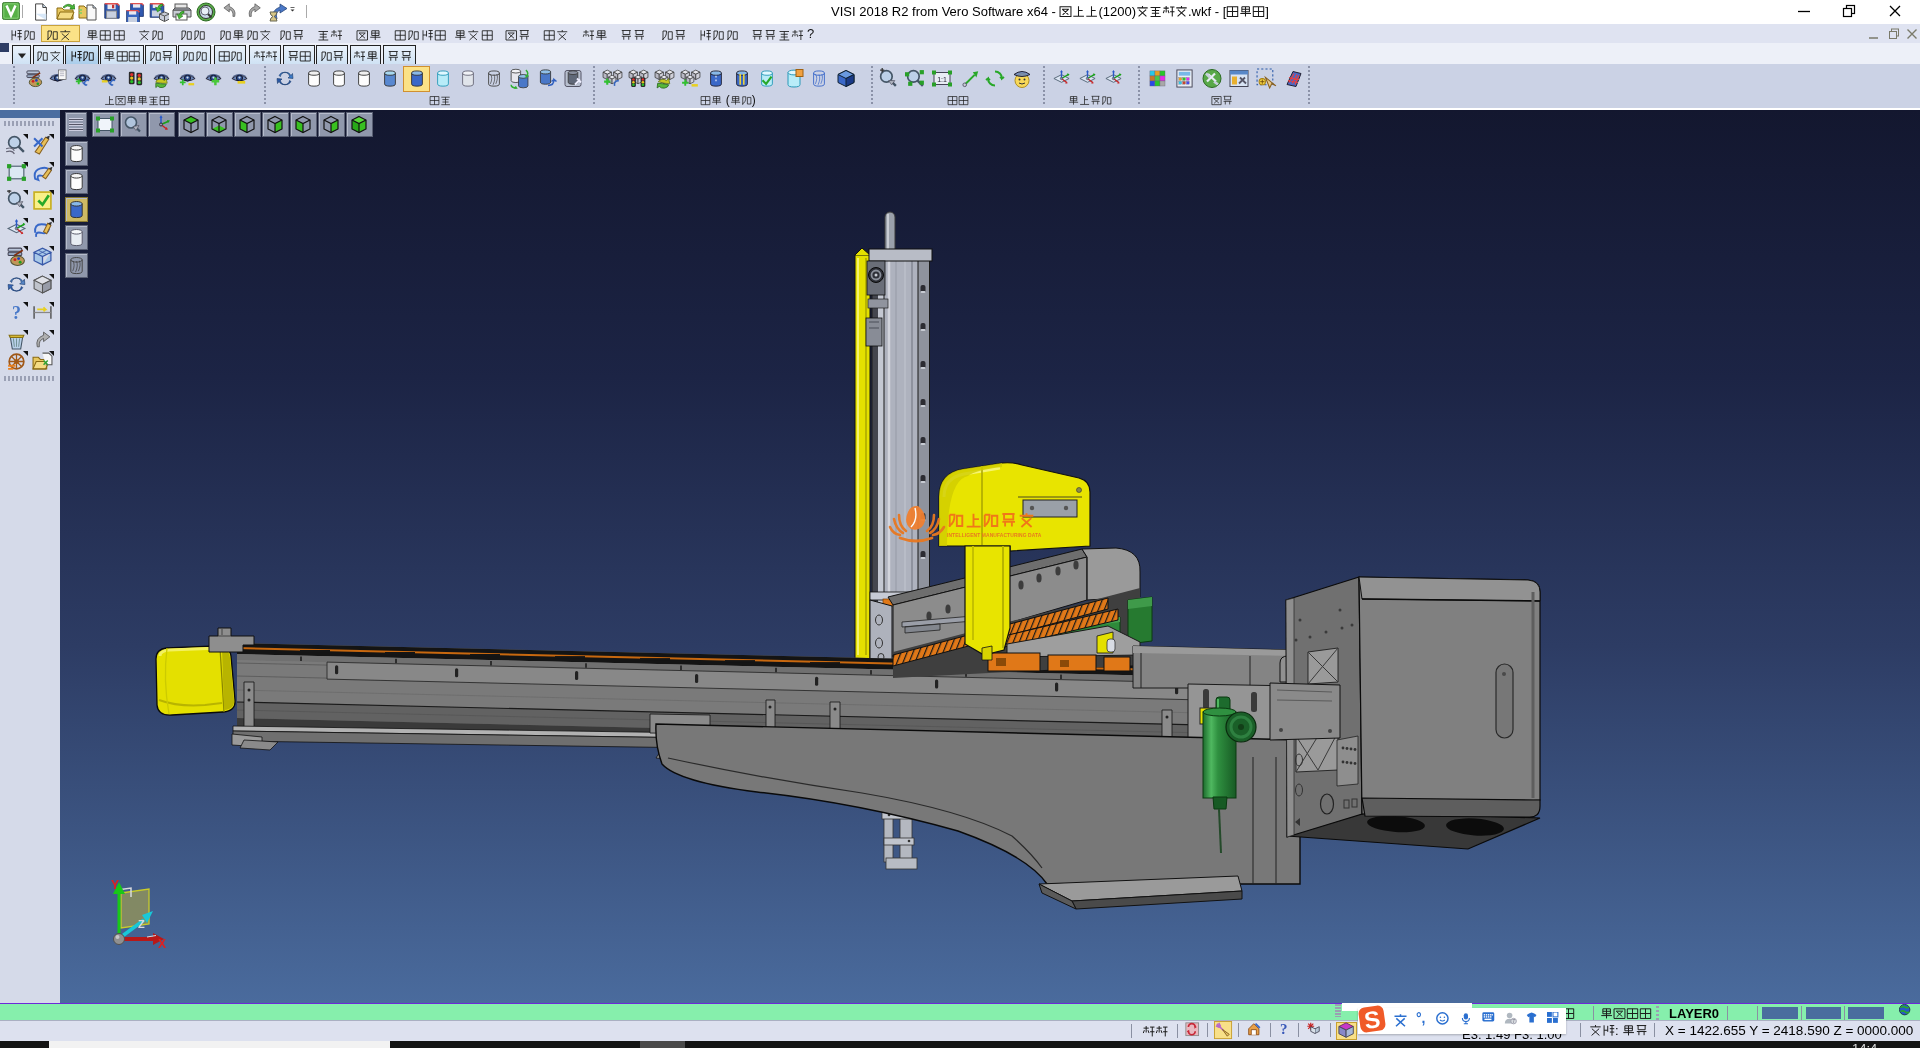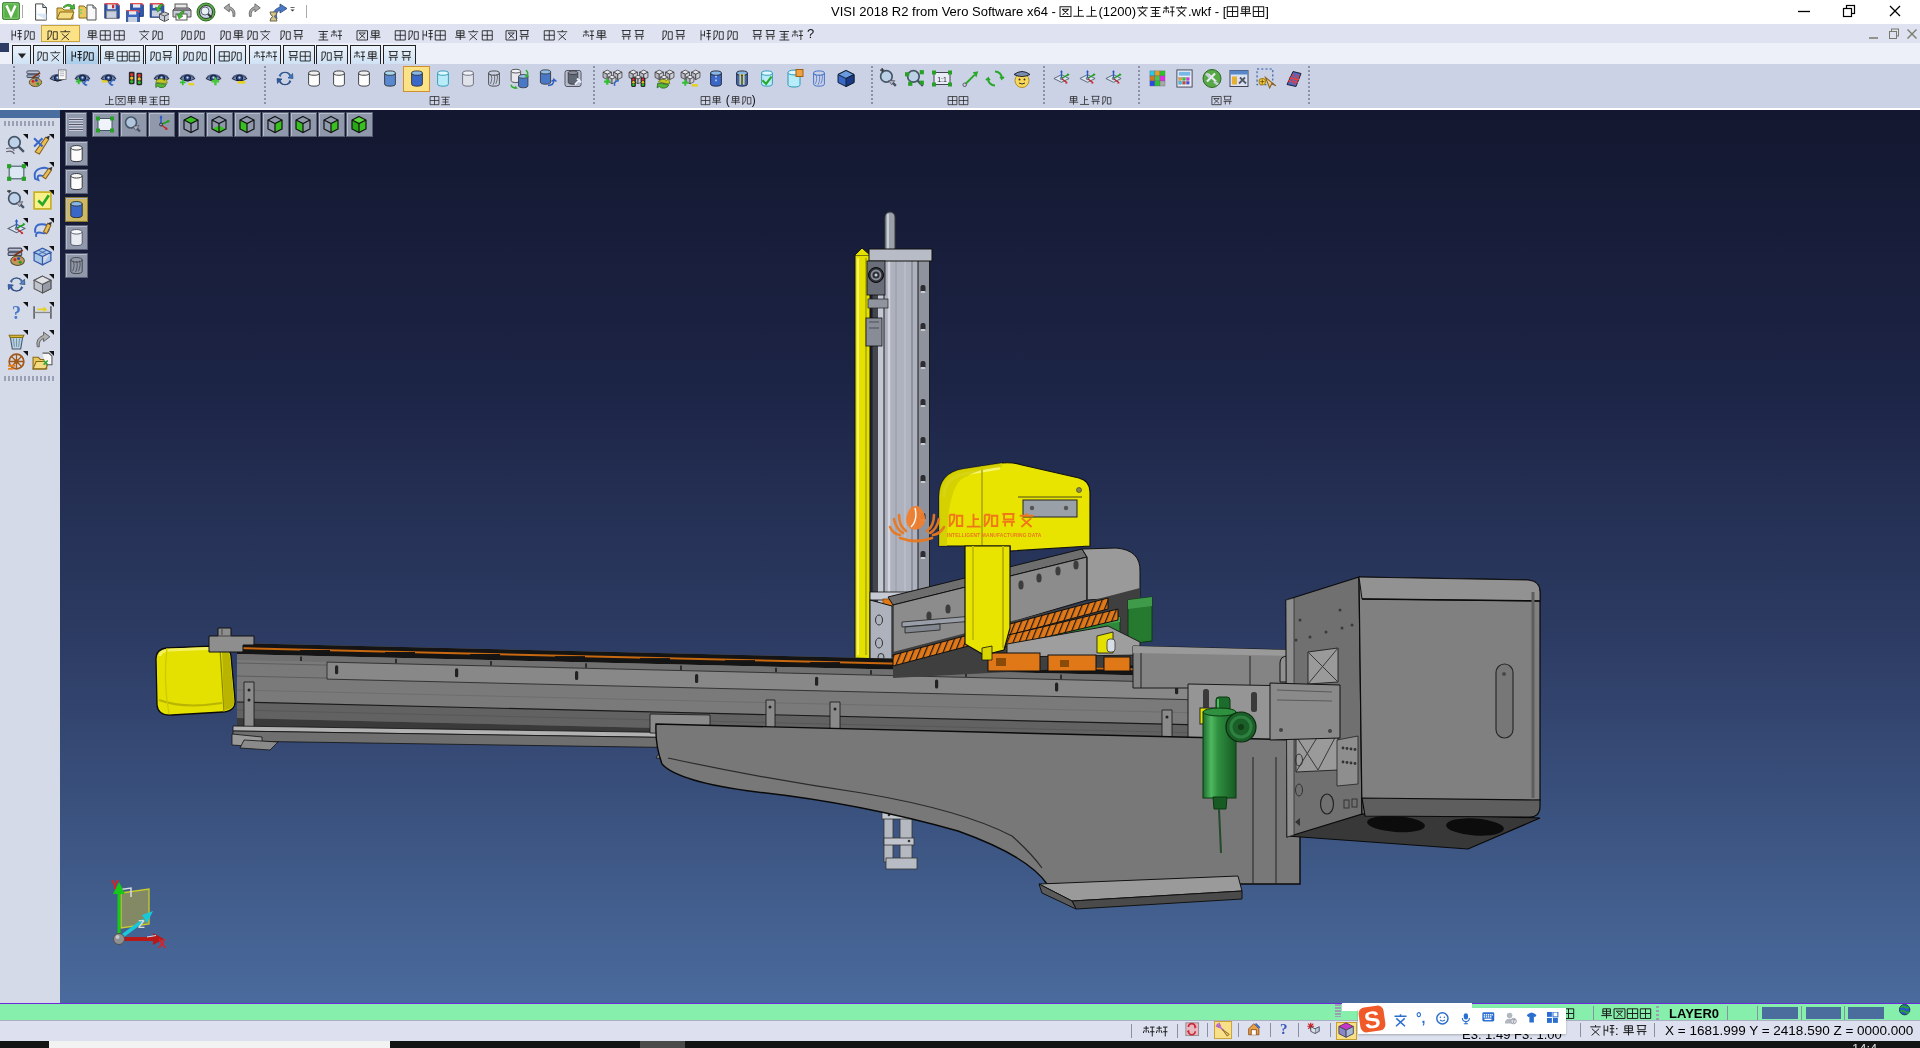--- a/index.html
+++ b/index.html
@@ -1382,21 +1382,21 @@
 <div class="st" style="left:1589px;top:1023px"><svg style="width:13px;height:13px;margin:0 0px;vertical-align:-2px" viewBox="0 0 100 100" fill="none" stroke="#1a1a1a" stroke-width="7.5">
       <path d="M10,22 H90 M50,8 V22 M22,36 L80,88 M78,36 L20,88"></path>
     </svg><svg style="width:13px;height:13px;margin:0 0px;vertical-align:-2px" viewBox="0 0 100 100" fill="none" stroke="#1a1a1a" stroke-width="7.5">
       <path d="M16,10 V90 M16,48 H44 M44,14 V60 M60,12 H94 M60,36 H94 M60,62 H94 M77,12 V90"></path>
     </svg>: <svg style="width:13px;height:13px;margin:0 0px;vertical-align:-2px" viewBox="0 0 100 100" fill="none" stroke="#1a1a1a" stroke-width="7.5">
       <path d="M22,14 H80 M22,14 V52 H80 V14 M22,33 H80 M50,14 V88 M10,66 H92"></path>
     </svg><svg style="width:13px;height:13px;margin:0 0px;vertical-align:-2px" viewBox="0 0 100 100" fill="none" stroke="#1a1a1a" stroke-width="7.5">
       <path d="M14,12 H86 M24,12 V44 H78 V12 M14,58 H88 M30,58 V86 M70,58 V86"></path>
     </svg></div>
 <div class="sdiv" style="left:1654px;top:1023px"></div>
-<div class="st" style="left:1665px;top:1023px;font-size:13.5px">X = 1681.999 Y = 2418.590 Z = 0000.000</div>
+<div class="st" style="left:1665px;top:1023px;font-size:13.5px">X = 1422.655 Y = 2418.590 Z = 0000.000</div>
 <div class="abs" style="left:1342px;top:1003px;width:130px;height:8px;background:#fff"></div>
 <div class="abs" style="left:1335px;top:1004px;width:6px;height:13px;background-image:repeating-linear-gradient(#9aa0b2 0 2px,transparent 2px 3px);background-size:2px 100%;background-repeat:repeat-x;background-position:0 0"></div>
 <div class="abs" style="left:1358px;top:1008px;width:208px;height:26px;background:#fff;box-shadow:0 1px 2px rgba(0,0,0,0.25)"></div>
 <svg class="abs" style="left:1358px;top:1005px" width="28" height="28" viewBox="0 0 20 20">
     <g transform="rotate(-8 10 10)">
       <rect x="1" y="1" width="18" height="18" rx="4.5" fill="#f05a28"></rect>
       <text x="10" y="16.5" font-size="17" font-weight="bold" text-anchor="middle" fill="#fff" font-family="Liberation Sans">S</text>
     </g>
   </svg>
 <div class="abs" style="left:1393px;top:1012px"><svg style="width:15px;height:15px;margin:0 0px;vertical-align:-2px" viewBox="0 0 100 100" fill="none" stroke="#2a6fd0" stroke-width="10">

